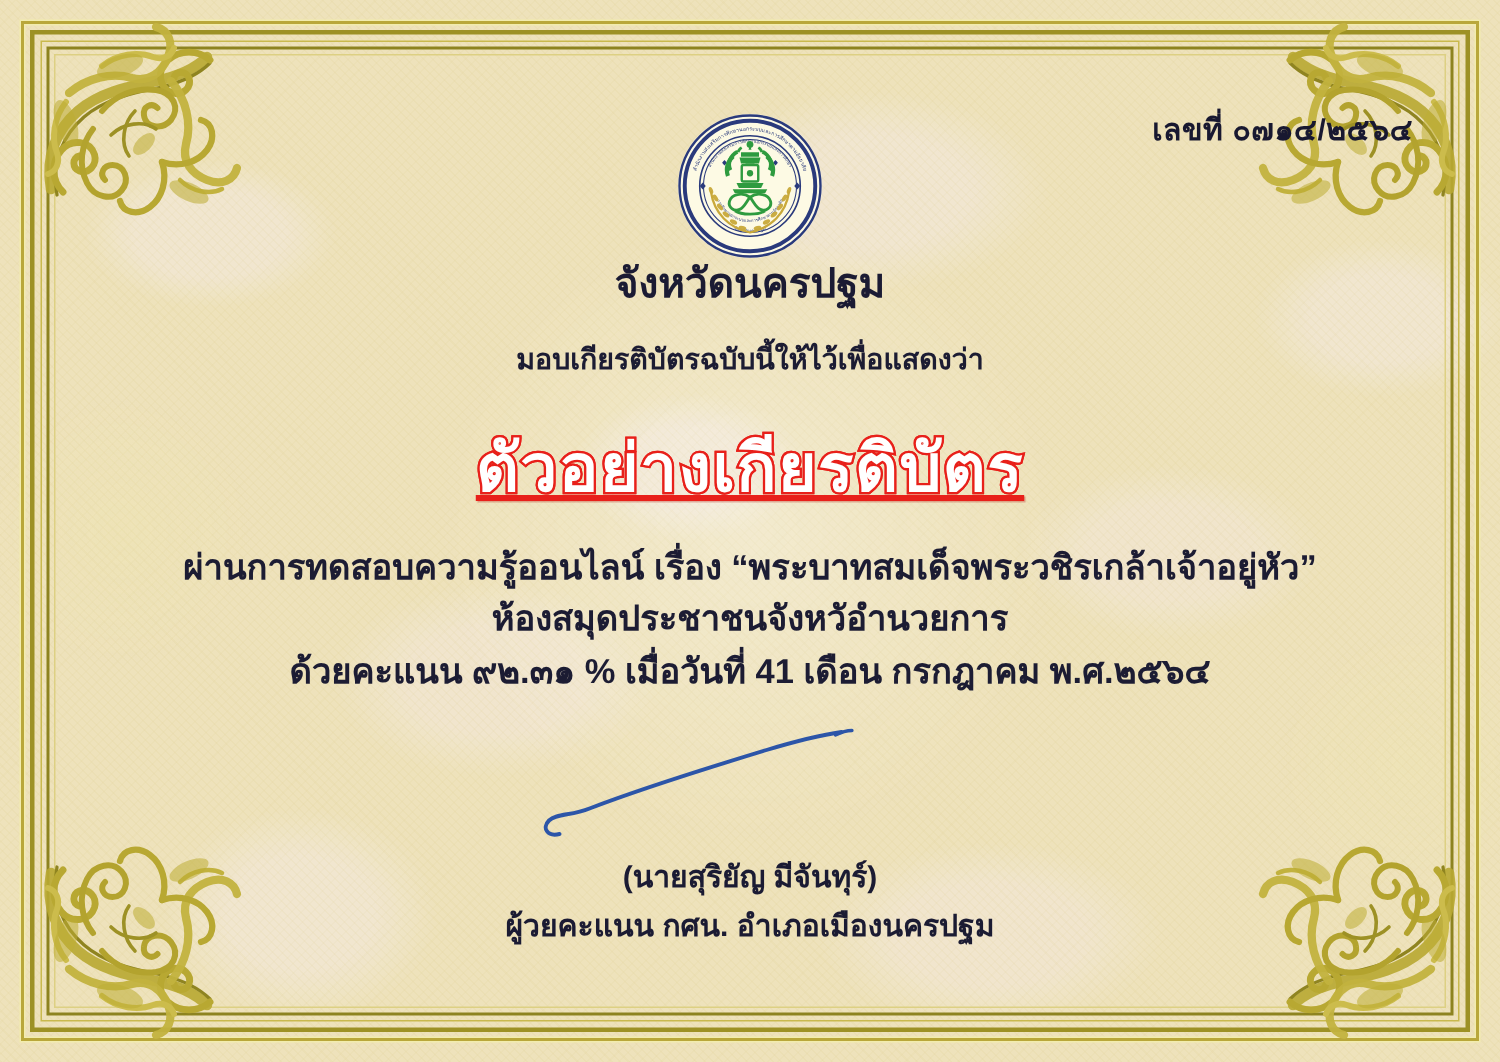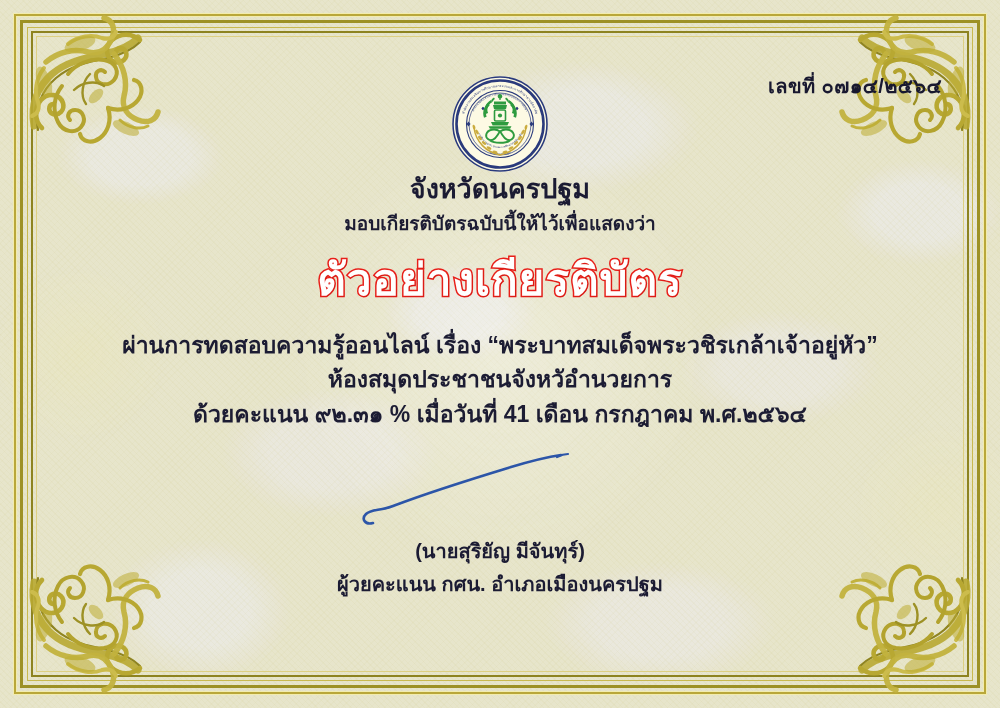--- a/index.html
+++ b/index.html
@@ -9,21 +9,21 @@
     background:#fbf8dd;
     overflow:hidden;
     position:relative;
   }
 
   
   #certificate{
     position:absolute; inset:0;
     width:1000px; height:708px;
     overflow:hidden;
-    background:#737373;
+    background:#a16207;
   }
 
   
   .texture{
     position:absolute; inset:0;
     pointer-events:none;
     opacity:.85;
   }
   .tex-a{
     background:
@@ -109,35 +109,36 @@
     margin-top:14px;
     font-size:27px; font-weight:700; color:#1b1b33;
     letter-spacing:-.2px; line-height:1.18;
     white-space:nowrap;
   }
   .org-line2{
     font-size:27px; font-weight:700; color:#1b1b33;
     line-height:1.18;
   }
   .award-intro{
-    margin-top:2px;
+    margin-top:18px;
     font-size:19px; font-weight:700; color:#1c1c33;
   }
 
   .recipient{
-    margin-top:20px;
+    margin-top:37px;
     font-size:44px; font-weight:700;
     color:#ffffff;
     letter-spacing:1px;
     line-height:1;
     -webkit-text-stroke:3px #e8201a;
     paint-order:stroke fill;
     text-shadow:
       0 0 1px #e8201a,
       1px 1px 0 rgba(180,20,14,.30);
+    text-decoration: underline;
   }
 
   .detail{
     font-size:23px; font-weight:700; color:#1c1c33;
     line-height:1.5;
   }
   .detail.d1{ margin-top:26px; }
 
   .sig-area{
     position:relative;

